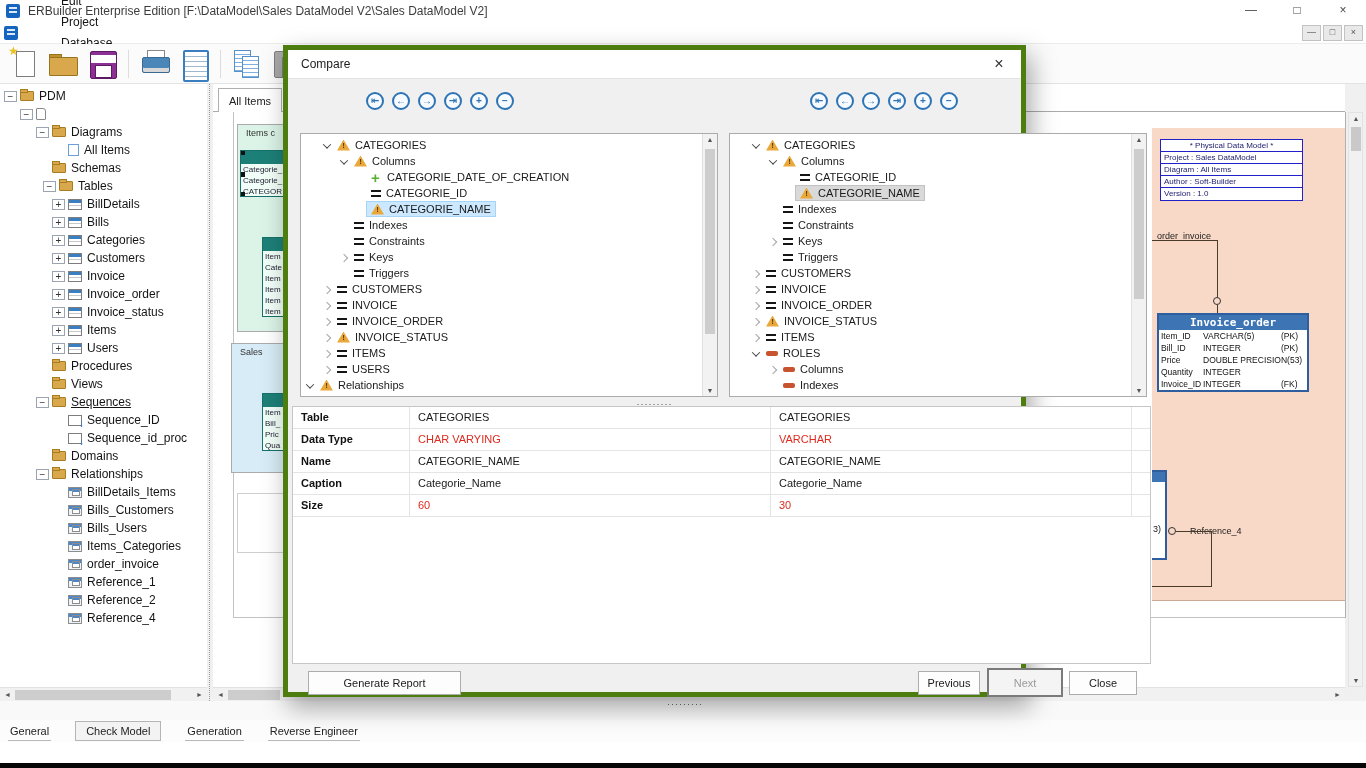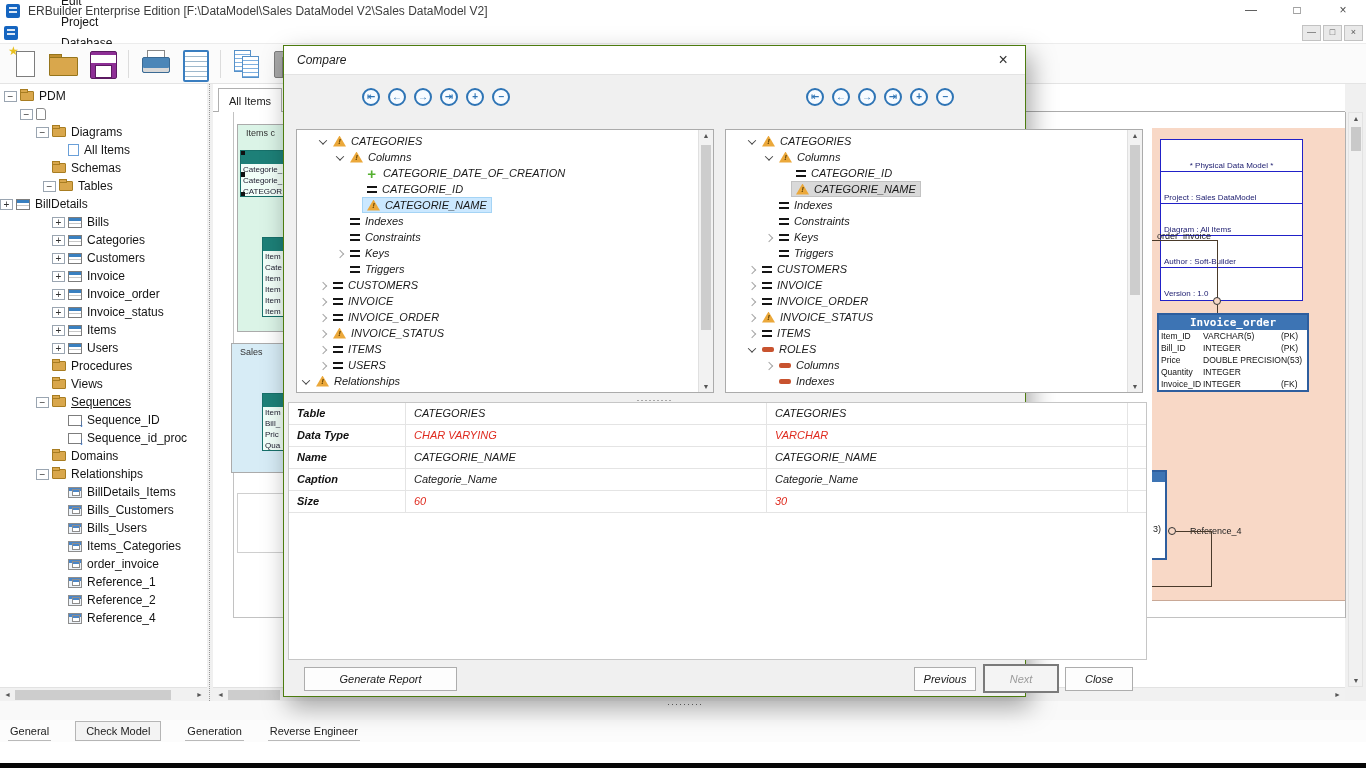--- a/index.html
+++ b/index.html
@@ -90,21 +90,21 @@
   .handle{position:absolute;width:5px;height:5px;background:#101010;}
 
   .hscroll{left:213px;top:687px;width:1132px;height:14px;background:#f1f1f1;border-top:1px solid #e2e2e2;}
   .hthumb{position:absolute;left:15px;top:2px;width:52px;height:10px;background:#cdcdcd;}
 
   
   .pagetop{left:213px;top:111px;width:1132px;height:1px;background:#ababab;}
   .pink{left:1152px;top:128px;width:193px;height:473px;background:#f8d8c6;border-bottom:1px solid #c9a896;}
   .pagevr{left:1345px;top:112px;width:1px;height:506px;background:#b0b0b0;}
   .infobox{left:1160px;top:139px;width:143px;background:#fff;border:1px solid #2121c8;font-size:8px;color:#1b1b6e;}
-  .inforow{height:12px;line-height:12px;border-bottom:1px solid #2121c8;padding-left:3px;white-space:nowrap;overflow:hidden;margin-top:20px;}
+  .inforow{height:12px;line-height:12px;border-bottom:1px solid #2121c8;padding-left:3px;white-space:nowrap;overflow:hidden;}
   .inforow:last-child{border-bottom:none;}
   .inforow.center{text-align:center;padding-left:0;}
   .dline{position:absolute;background:#4a3a2a;}
   .dcirc{position:absolute;width:8px;height:8px;border:1px solid #333;border-radius:50%;background:#f8d8c6;}
   .dlabel{position:absolute;font-size:9px;color:#222;white-space:nowrap;}
   .erd{left:1157px;top:313px;width:152px;background:#fff;border:2px solid #2e5e9e;overflow:hidden;}
   .erd-h{height:15px;background:#3d74b4;color:#fff;text-align:center;line-height:15px;font-weight:bold;font-size:11px;font-family:"DejaVu Sans Mono","Liberation Mono",monospace;}
   .erow{display:grid;grid-template-columns:42px 1fr 24px;height:12px;line-height:12px;font-size:8.5px;color:#111;padding:0 2px;white-space:nowrap;overflow:hidden;}
   .partialtbl{left:1152px;top:470px;width:15px;height:90px;background:#fff;border:2px solid #2e5e9e;border-left:none;}
   .partialtbl::before{content:"";position:absolute;left:0;right:0;top:0;height:10px;background:#3d74b4;}
@@ -114,21 +114,21 @@
 
   
   .dots{font-size:9px;letter-spacing:1px;color:#444;z-index:60;}
   .bottom-tabs{left:0;top:720px;width:1366px;height:22px;background:#fcfcfc;display:flex;align-items:center;padding-left:8px;gap:24px;}
   .btab{font-size:11px;color:#222;padding:3px 2px;border-bottom:1px solid #b9b9b9;}
   .btab.active{border:1px solid #b5b5b5;background:#f3f3f3;padding:3px 10px;}
   .statusbar{left:0;top:745px;width:1366px;height:18px;background:#fff;border-top:1px solid #d5d5d5;display:flex;align-items:center;padding-left:6px;font-size:11.5px;color:#111;}
   .blackbar{left:0;top:763px;width:1366px;height:5px;background:#060606;}
 
   
-  .dialog{left:283px;top:45px;width:743px;height:652px;background:#f0f0f0;border:1px solid #4d7c0f;box-shadow:5px 10px 24px rgba(0,0,0,.35);z-index:50;font-style:italic;}
+  .dialog{left:283px;top:45px;width:743px;height:652px;background:#f0f0f0;border:5px solid #4d7c0f;box-shadow:5px 10px 24px rgba(0,0,0,.35);z-index:50;}
   .dlg-title{position:absolute;left:0;top:0;width:100%;height:29px;background:#fff;border-bottom:1px solid #e3e3e3;display:flex;align-items:center;}
   .dlg-title-text{font-size:12px;color:#1c1c1c;margin-left:13px;}
   .dlg-close{margin-left:auto;width:44px;text-align:center;font-size:16px;color:#333;line-height:28px;}
   .navgrp{position:absolute;top:42px;display:flex;gap:8px;}
   .nav1{left:78px;} .nav2{left:522px;}
   .navi{width:18px;height:18px;border:2px solid #2e74b5;border-radius:50%;color:#2e74b5;font-size:10px;font-weight:bold;display:flex;align-items:center;justify-content:center;line-height:1;background:#f7fbff;}
   .tree{position:absolute;top:83px;height:264px;background:#fff;border:1px solid #ababab;overflow:hidden;}
   .tree-left{left:12px;width:418px;} .tree-right{left:441px;width:418px;}
   .tree-rows{position:absolute;left:0;top:3px;right:15px;}
   .trow{display:flex;align-items:center;height:16px;font-size:11px;white-space:nowrap;}
@@ -238,21 +238,21 @@
       <div class="srow" style="padding-left: 36px;">
         <span class="exp2 ex-none"></span>
         <span class="sicon ic-folder"></span>
         <span>Schemas</span>
       </div>
       <div class="srow" style="padding-left: 43px; align-items: center;">
         <span class="exp2 ex-minus"></span>
         <span class="sicon ic-folder"></span>
         <span>Tables</span>
       </div>
-      <div class="srow" style="">
+      <div class="srow" style="padding-left: 52px;">
         <span class="exp2 ex-plus"></span>
         <span class="sicon ic-table"></span>
         <span>BillDetails</span>
       </div>
       <div class="srow" style="padding-left: 52px;">
         <span class="exp2 ex-plus"></span>
         <span class="sicon ic-table"></span>
         <span>Bills</span>
       </div>
       <div class="srow" style="padding-left: 52px;">

